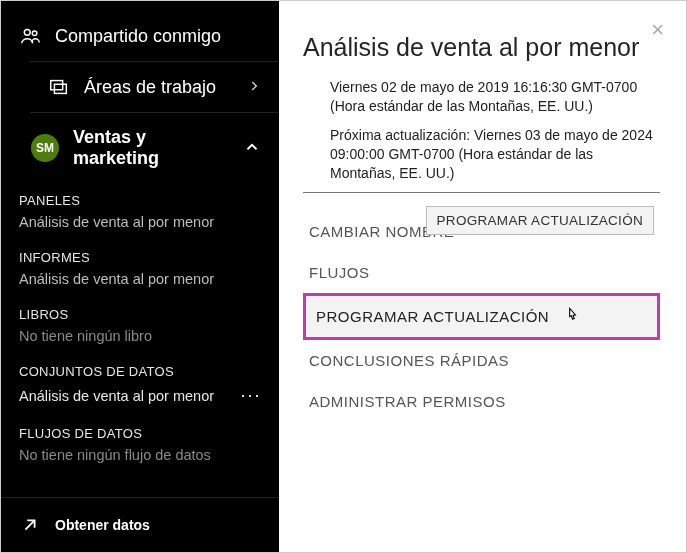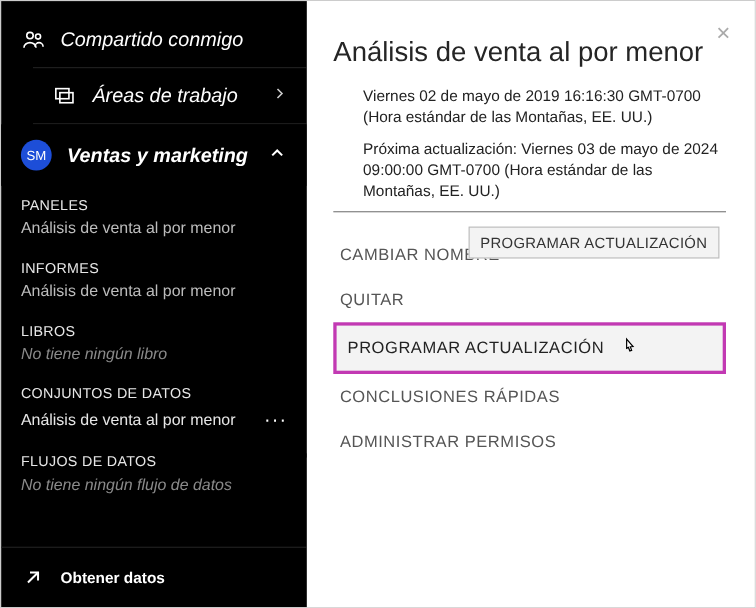--- a/index.html
+++ b/index.html
@@ -29,37 +29,37 @@
     display: flex;
     align-items: center;
     padding: 14px 18px;
     gap: 14px;
     cursor: pointer;
   }
   .nav-row .label {
     flex: 1;
     font-size: 18px;
     font-weight: 400;
-    font-style: italic;
   }
   .nav-row.workspaces { border-top: 1px solid #222; border-bottom: 1px solid #222; margin-left: 29px; }
   .nav-row.ws-active {
     background: #000;
     color: #fff;
   }
   .ws-badge {
     width: 28px; height: 28px;
     border-radius: 50%;
-    background: #1d4ed8;
+    background: #4d7c0f;
     color: #fff;
     font-size: 12px;
-    font-weight: 400;
+    font-weight: 700;
     display: flex;
     align-items: center;
     justify-content: center;
+    margin-left: 12px;
   }
   .chev {
     color: #ccc;
   }
   .section-header {
     padding: 10px 18px 2px 18px;
     font-size: 13px;
     font-weight: 400;
     color: #e6e6e6;
     letter-spacing: .3px;
@@ -68,21 +68,20 @@
     padding: 4px 18px 10px 18px;
     font-size: 14.5px;
     color: #bcbcbc;
     font-weight: 400;
     display:flex;
     align-items:center;
   }
   .section-item .txt { flex:1; }
   .section-item.empty {
     color: #8a8a8a;
-    font-style: italic;
   }
   .ellipsis {
     color: #fff;
     padding-left: 6px;
     font-size: 18px;
     letter-spacing: 1px;
   }
   .pointer-tri {
     position:absolute;
     left:270px; top:405px;
@@ -254,21 +253,21 @@
 
   <div class="panel">
     <div class="close-x">×</div>
     <h1>Análisis de venta al por menor</h1>
     <div class="info-text">Viernes 02 de mayo de 2019 16:16:30 GMT-0700 (Hora estándar de las Montañas, EE. UU.)</div>
     <div class="info-text">Próxima actualización: Viernes 03 de mayo de 2024 09:00:00 GMT-0700 (Hora estándar de las Montañas, EE. UU.)</div>
     <hr class="divider">
 
     <div class="menu-item">CAMBIAR NOMBRE</div>
     <div class="menu-item" style="position:relative;">
-      <span>QUITAR</span>
+      <span>FLUJOS</span>
       <div class="tooltip">PROGRAMAR ACTUALIZACIÓN</div>
     </div>
     <div class="menu-item highlight">
       <span>PROGRAMAR ACTUALIZACIÓN</span>
       <span class="cursor-hand">
         <svg width="20" height="22" viewBox="0 0 24 24" fill="#fff" stroke="#000" stroke-width="1.3">
           <path d="M8 4v10l2-1 1.5 4 2-.8-1.5-4 3-.2L8 4z"></path>
         </svg>
       </span>
     </div>

